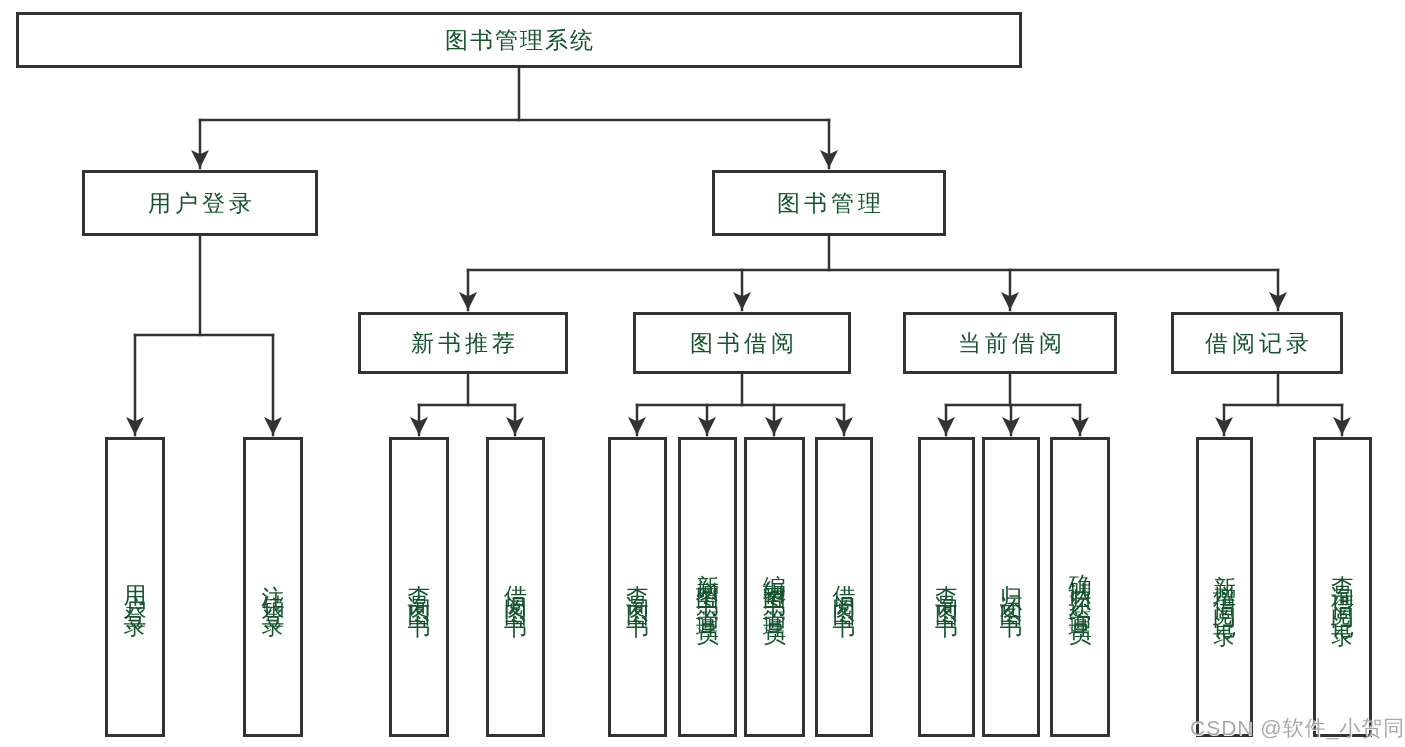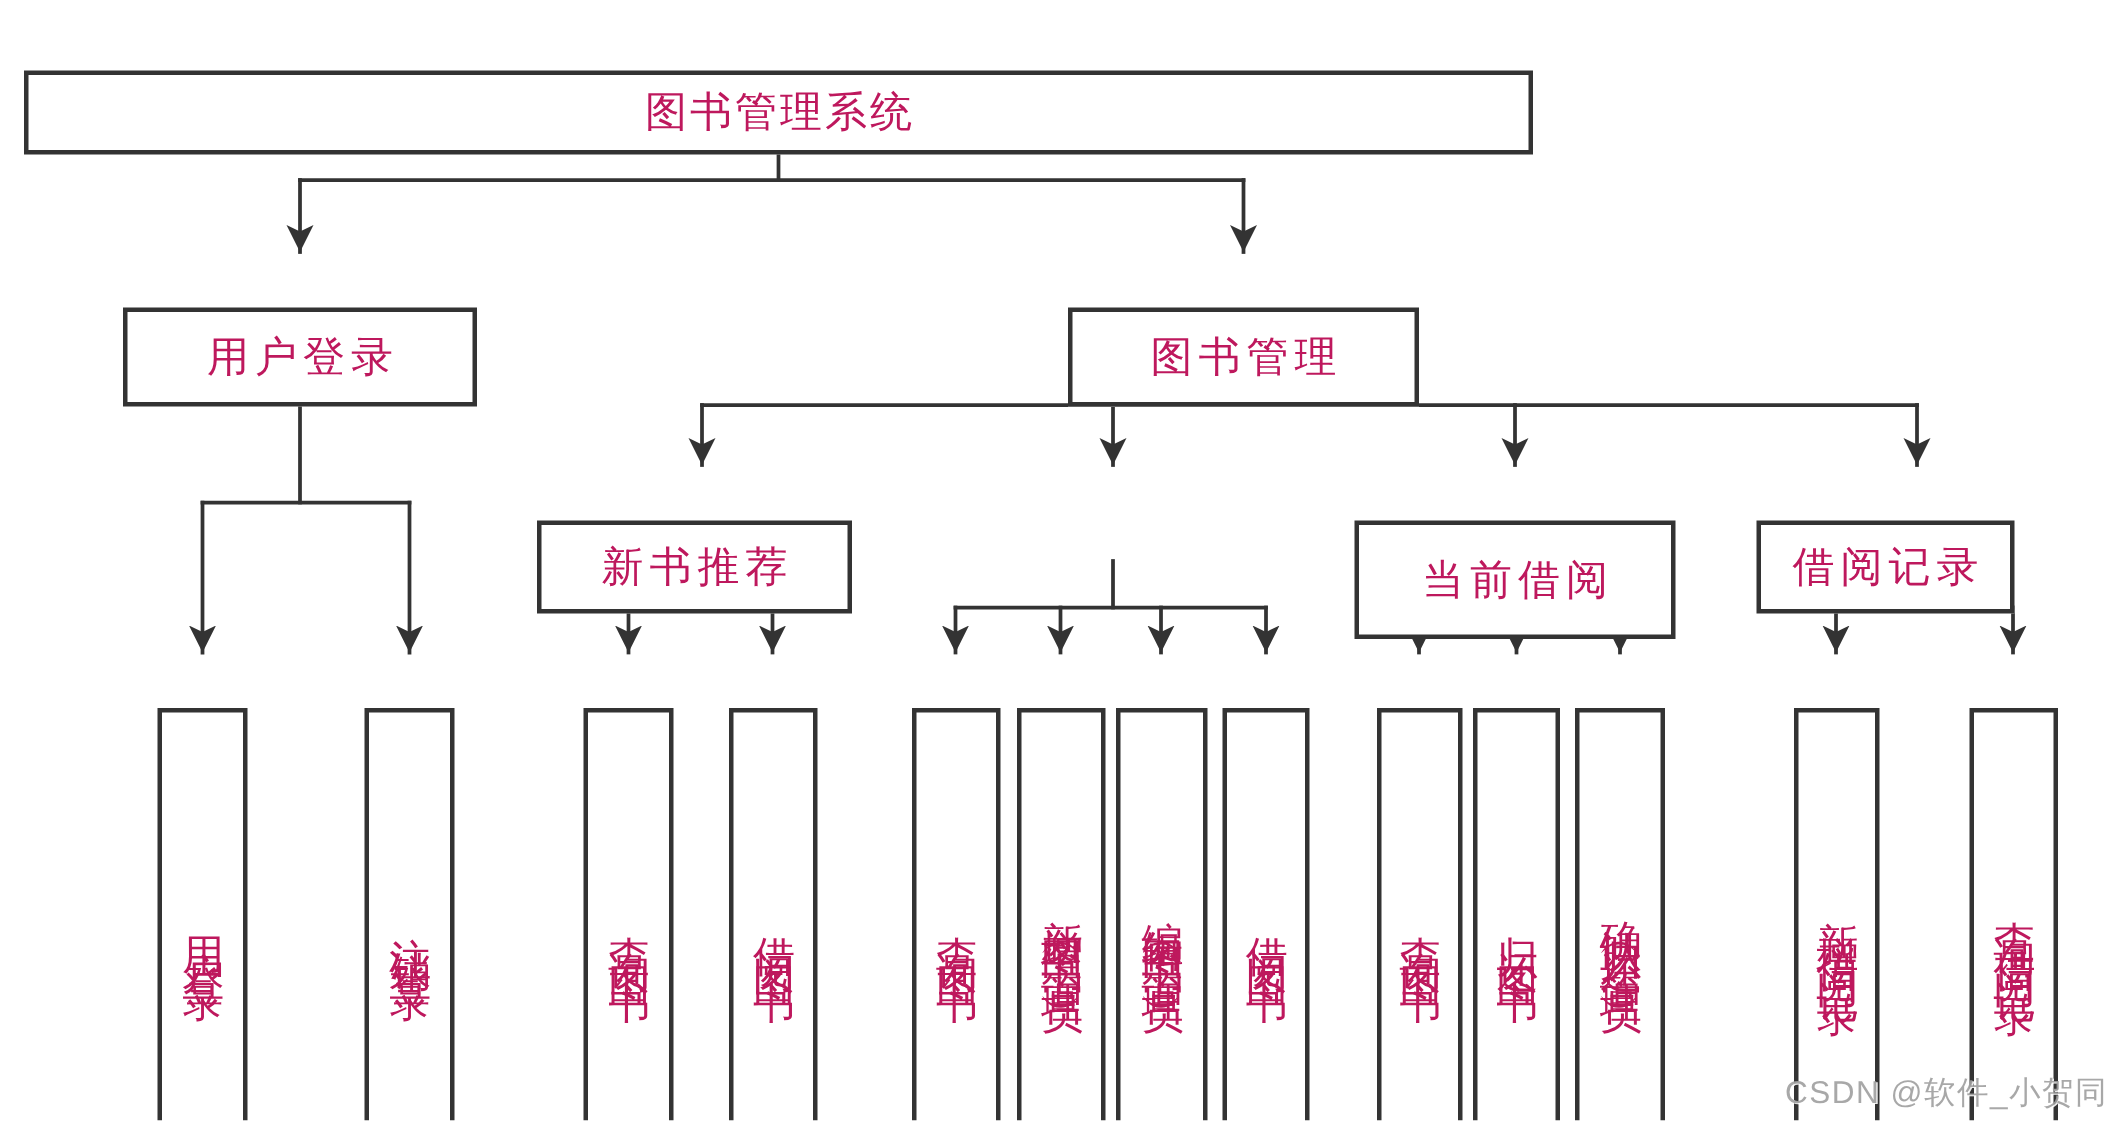--- a/index.html
+++ b/index.html
@@ -25,26 +25,25 @@
     pointer-events: none;
   }
   .node {
     position: absolute;
     box-sizing: border-box;
     border: 3px solid #333333;
     background: #ffffff;
     display: flex;
     align-items: center;
     justify-content: center;
-    font-size: 28px;
+    font-size: 23px;
     letter-spacing: 4px;
-    color: #be185d;
+    color: #14532d;
     white-space: nowrap;
     text-indent: 4px; 
-    margin-top: 35px;
   }
   .node.title {
     letter-spacing: 2px;
     text-indent: 2px;
   }
   .leaf {
     writing-mode: vertical-rl;
     text-orientation: mixed;
     letter-spacing: 10px;
     text-indent: 0;
@@ -120,21 +119,22 @@
       <path d="M1342,405 V435" marker-end="url(#arrow)"></path>
     </g>
   </svg>
 
   <div class="node title" style="left:16px; top:12px; width:1006px; height:56px;">图书管理系统</div>
 
   <div class="node" style="left:82px; top:170px; width:236px; height:66px;">用户登录</div>
   <div class="node" style="left:712px; top:170px; width:234px; height:66px;">图书管理</div>
 
   <div class="node" style="left:358px; top:312px; width:210px; height:62px;">新书推荐</div>
-  <div class="node" style="left:903px; top:312px; width:214px; height:79px;">当前借阅</div>
+  <div class="node" style="left:633px; top:312px; width:218px; height:62px;">图书借阅</div>
+  <div class="node" style="left:903px; top:312px; width:214px; height:62px;">当前借阅</div>
   <div class="node" style="left:1171px; top:312px; width:172px; height:62px;">借阅记录</div>
 
   <div class="node leaf" style="left:105px; top:437px; width:60px; height:300px;">用户登录</div>
   <div class="node leaf" style="left:243px; top:437px; width:60px; height:300px;">注销登录</div>
 
   <div class="node leaf" style="left:389px; top:437px; width:60px; height:300px;">查询图书</div>
   <div class="node leaf" style="left:486px; top:437px; width:59px; height:300px;">借阅图书</div>
 
   <div class="node leaf" style="left:608px; top:437px; width:59px; height:300px;">查询图书</div>
   <div class="node leaf long" style="left:678px; top:437px; width:59px; height:300px;">新增图书（管理员）</div>

